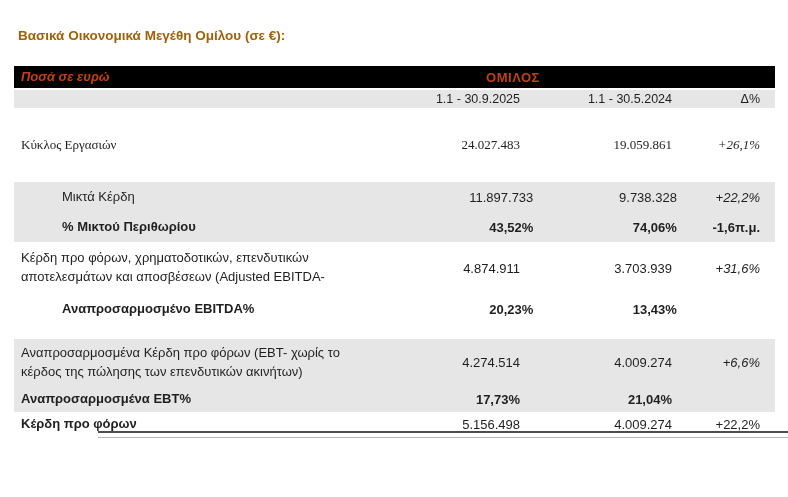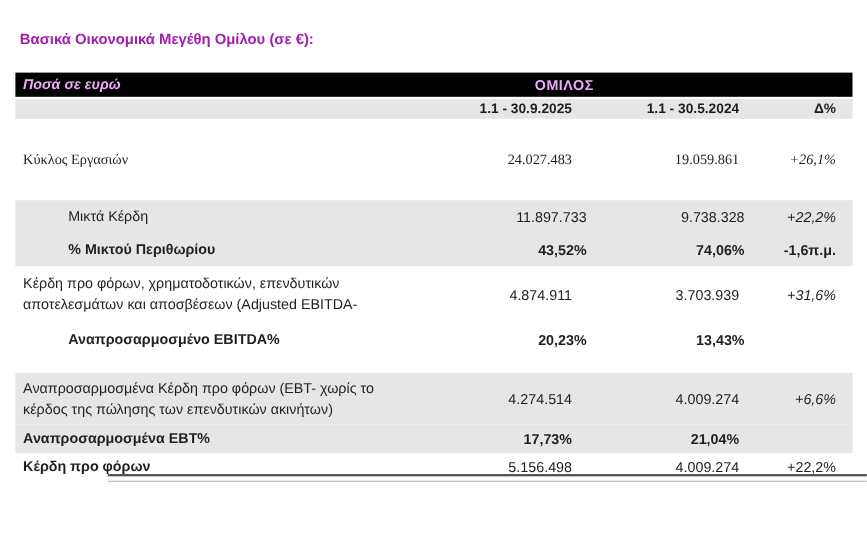--- a/index.html
+++ b/index.html
@@ -6,43 +6,43 @@
   body {
     width: 788px; height: 497px;
     background: #ffffff;
     font-family: "Liberation Sans", "DejaVu Sans", sans-serif;
     color: #1f1f1f;
     position: relative;
     overflow: hidden;
   }
   .page-title {
     position: absolute; left: 18px; top: 28px;
-    font-size: 13.5px; font-weight: bold; color: #a21caf;
+    font-size: 13.5px; font-weight: bold; color: #a16207;
   }
   .fin-table {
     position: absolute; left: 14px; top: 66px; width: 761px;
   }
   .row { display: flex; align-items: center; }
   .cell { box-sizing: border-box; }
   .c-label { width: 340px; padding-left: 7px; line-height: 1.45; }
   .c-2025  { width: 166px; text-align: right; }
   .c-2024  { width: 152px; text-align: right; }
   .c-delta { width: 103px; text-align: right; padding-right: 15px; }
   .row-head {
-    height: 22px; background: #000; color: #f0abfc;
+    height: 22px; background: #000; color: #c2410c;
     font-size: 13px; margin-bottom: 2px;
   }
   .row-head .c-label { font-weight: bold; font-style: italic; }
   .row-head .c-group {
     width: 318px; text-align: center; font-weight: bold;
     letter-spacing: 0.5px;
   }
   .row-sub {
     height: 18px; background: #e6e6e6;
-    font-weight: bold; font-size: 12.5px;
+    font-weight: normal; font-size: 12.5px;
   }
   .gray { background: #e6e6e6; }
   .h70 { height: 74px; font-family: Liberation Serif, serif; } .h52 { height: 52px; } .h47 { height: 47px; }
   .h30 { height: 30px; padding-left: 41px; } .h26 { height: 26px; justify-content: center; } .h25 { height: 25px; }
   .spacer { height: 15px; background: #fff; }
   .body-row { font-size: 13px; }
   .it { font-style: italic; text-align: right; }
   .bi { font-weight: bold; }
   .bottom-line-dark {
     position: absolute; left: 98px; top: 431px;

